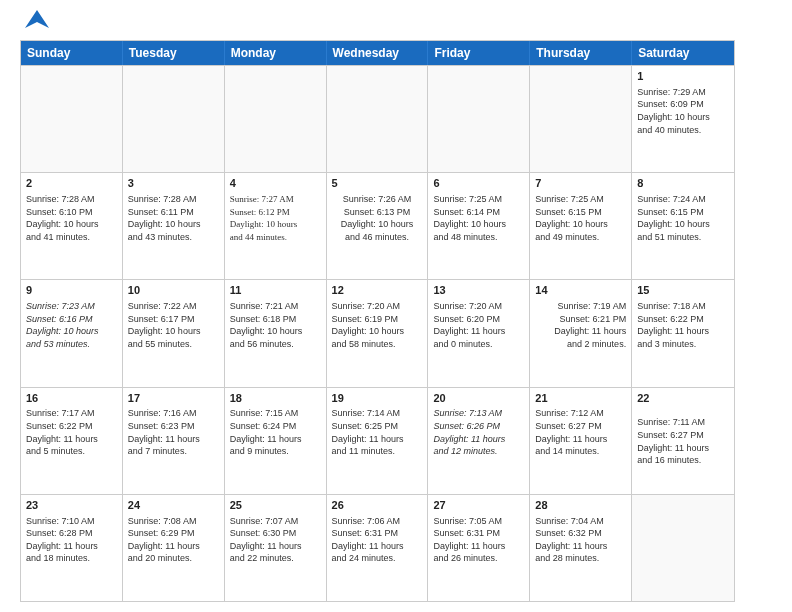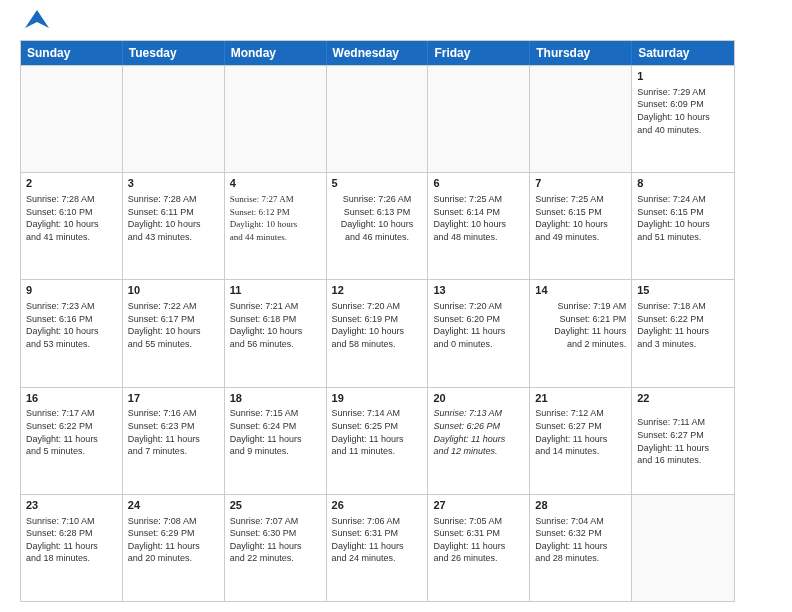--- a/index.html
+++ b/index.html
@@ -192,21 +192,21 @@
             <div class="day-num">8</div>
             <div class="day-info" style="white-space: pre-line;">Sunrise: 7:24 AM
 Sunset: 6:15 PM
 Daylight: 10 hours
 and 51 minutes.</div>
           </div>
         </div>
         <div class="cal-row">
           <div class="cal-cell">
             <div class="day-num">9</div>
-            <div class="day-info" style="white-space: pre-line;">Sunrise: 7:23 AM
+            <div class="day-info" style="white-space: pre-line; font-style: italic;">Sunrise: 7:23 AM
 Sunset: 6:16 PM
 Daylight: 10 hours
 and 53 minutes.</div>
           </div>
           <div class="cal-cell">
             <div class="day-num">10</div>
             <div class="day-info" style="white-space: pre-line;">Sunrise: 7:22 AM
 Sunset: 6:17 PM
 Daylight: 10 hours
 and 55 minutes.</div>

